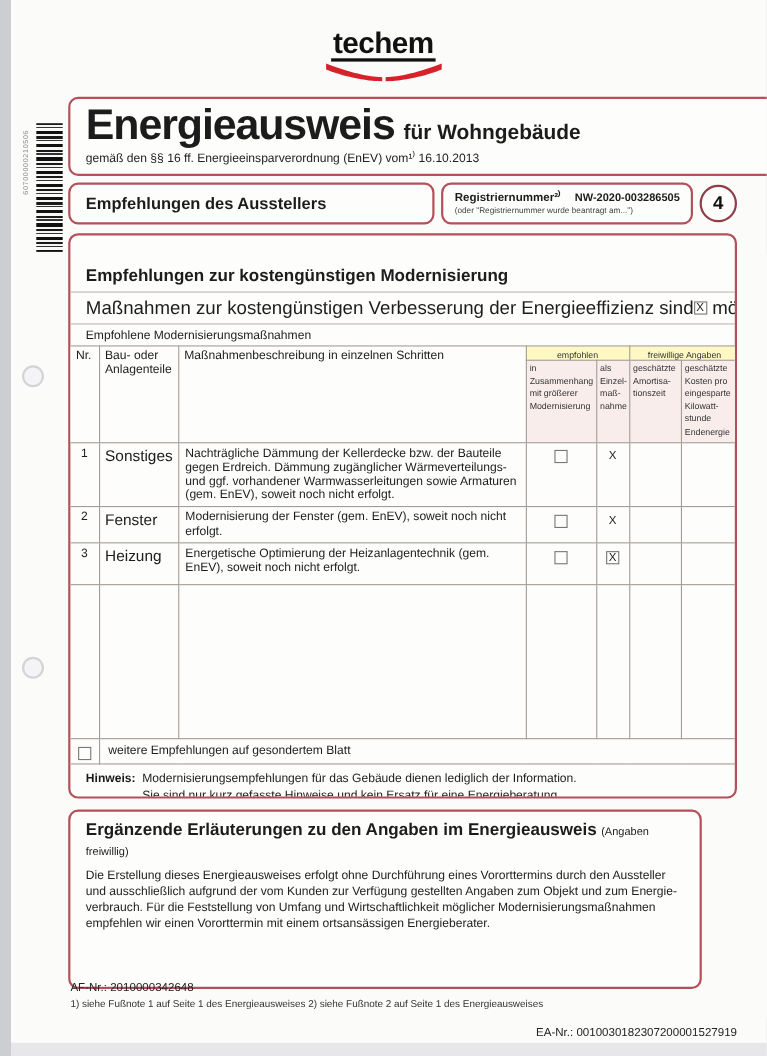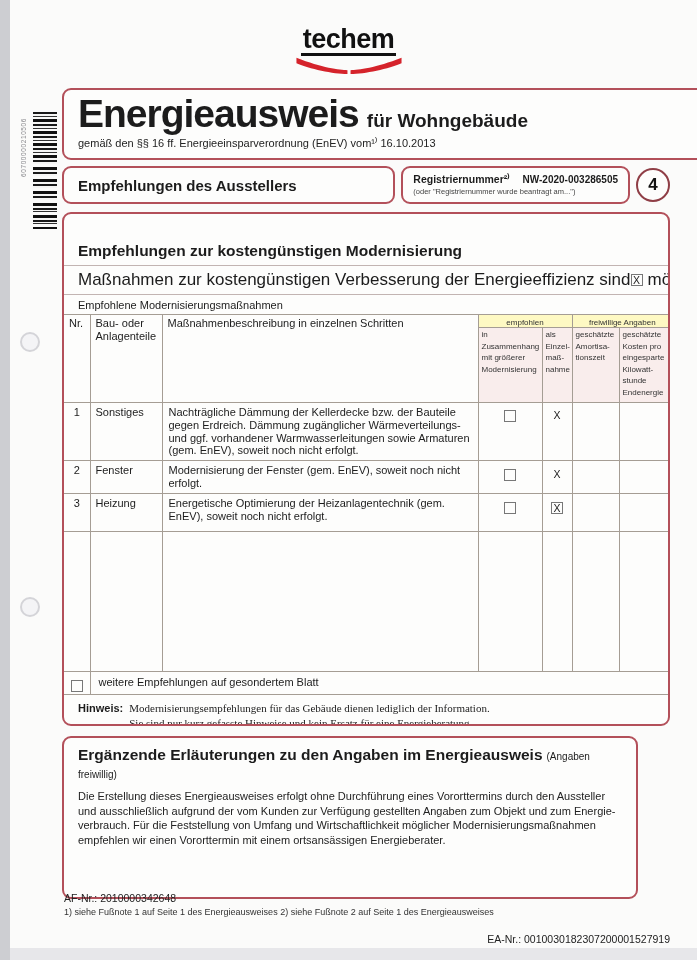--- a/index.html
+++ b/index.html
@@ -80,30 +80,30 @@
   .table-caption { padding:4px 14px 3px; font-size:11px; }
 
   table.rec { width:100%; border-collapse:collapse; table-layout:fixed; }
   table.rec td, table.rec th { border:1px solid #a59d94; font-weight:normal; vertical-align:top; }
   table.rec td:first-child, table.rec th:first-child { border-left:none; }
   table.rec td:last-child, table.rec th:last-child { border-right:none; }
   th.main-h { vertical-align:middle; text-align:left; font-size:11px; padding:2px 5px; line-height:1.2; background:#fdfdfc; }
   th.group-h { font-size:8px; text-align:center; border-bottom:none; padding-top:3px; background:#fef9c3; color:#333; }
   th.sub-h { font-size:8px; text-align:left; border-top:none; padding:1px 3px 3px; line-height:1.45; white-space:pre-line; background:#f9edec; color:#333; }
   td.c-nr { text-align:center; font-size:11px; padding-top:3px; }
-  td.c-part { font-size:11px; padding:3px 5px; }
+  td.c-part { font-size:14px; padding:3px 5px; }
   td.c-desc { font-size:11px; padding:3px 6px; line-height:1.18; }
   td.c-chk { text-align:center; padding-top:4px; }
   tr.empty-row td { height:140px; }
   td.more-chk { text-align:center; padding-top:4px; }
   td.more-text { font-size:11px; padding:4px 8px; }
 
   .hint-row { display:flex; padding:6px 14px 7px; font-size:11px; line-height:1.3; }
   .hint-label { font-weight:bold; margin-right:6px; white-space:nowrap; }
-  .hint-text { white-space:pre-line;font-family:Liberation Serif, serif; }
+  .hint-text { white-space:pre-line; }
   .details-row { display:flex; border-top:1px solid #a59d94; min-height:37px; }
   .details-label { width:248px; padding:4px 10px 4px 14px; font-size:11px; line-height:1.25; }
   .details-value { flex:1; border-left:1px solid #a59d94; font-size:11px; padding:4px 8px; }
 
   
   .mark {
     display:inline-block; width:12px; height:12px;
     font-size:10.5px; line-height:11px; text-align:center; color:#222;
     vertical-align:middle;
   }

